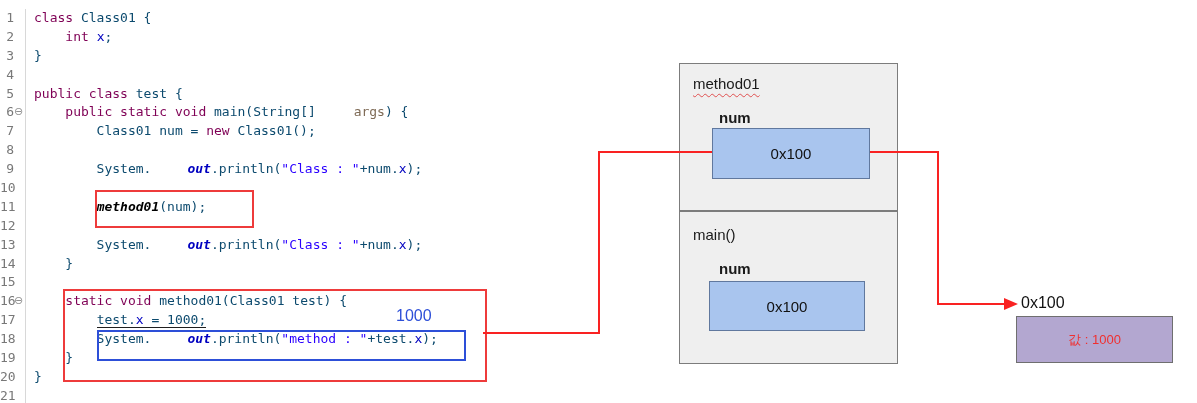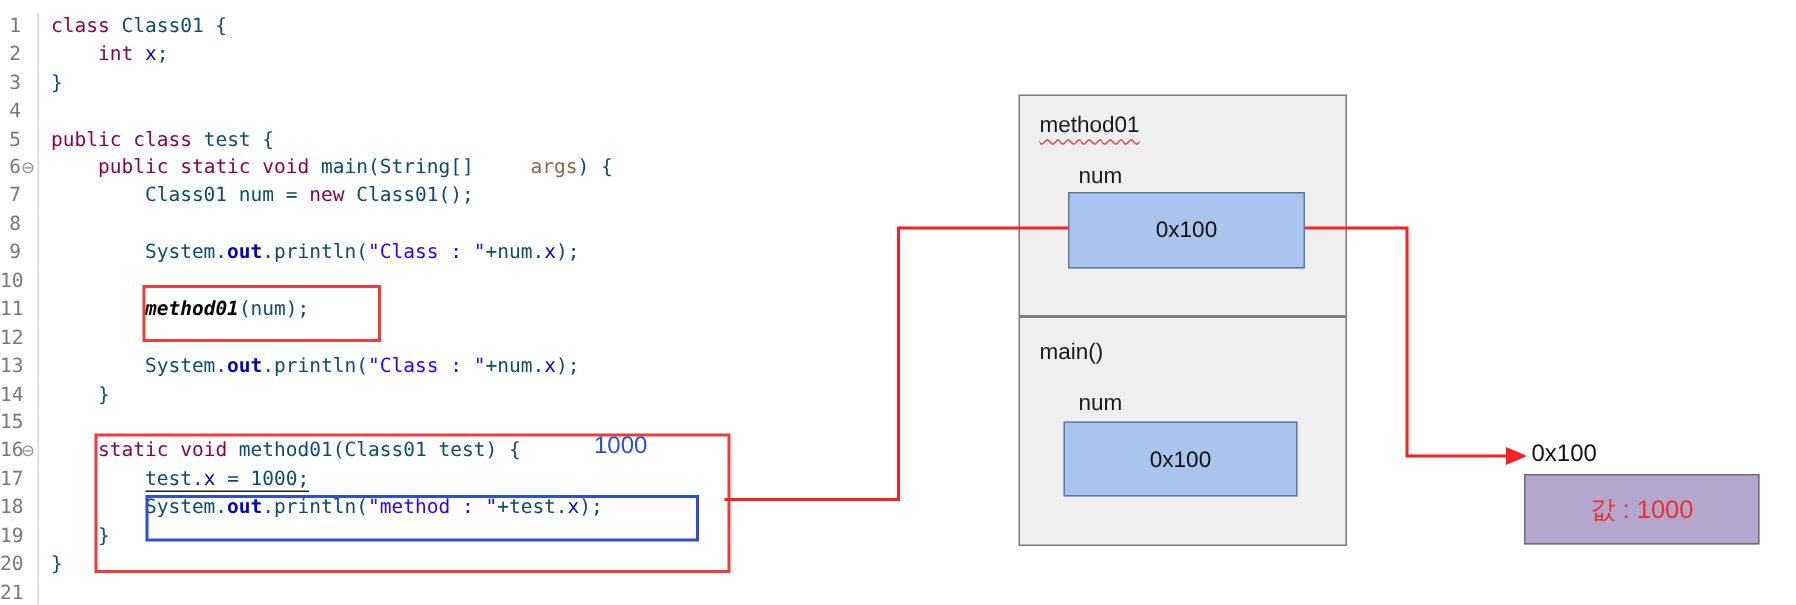--- a/index.html
+++ b/index.html
@@ -11,55 +11,55 @@
           font-family:"DejaVu Sans Mono",monospace;font-size:13px;line-height:18.9px;}
   .row{display:flex;height:18.9px;white-space:pre;}
   .num-cell{flex:none;width:25px;position:relative;border-right:1px solid #d8d8d8;}
   .ln{display:block;text-align:right;padding-right:11px;color:var(--line_number_gray);}
   .fold{position:absolute;left:14px;top:0;font-family:"DejaVu Sans",sans-serif;
         font-size:11px;color:#8f8f8f;line-height:18.9px;}
   .code{padding-left:8px;white-space:pre;color:#000;}
   .tk-p{color:#0c4a6e;}
   .tk-k{color:var(--keyword_maroon);font-weight:normal;}
   .tk-f{color:var(--field_blue);}
-  .tk-sf{color:var(--field_blue);font-weight:bold;}
+  .tk-sf{color:var(--field_blue);font-style:italic;font-weight:bold;margin-left:36px;}
   .tk-sm{font-style:italic;font-weight:bold;color:#000;}
   .tk-s{color:var(--string_blue);}
   .tk-a{color:var(--param_brown);margin-left:30px;}
   .u{border-bottom:1.5px solid #1f1f1f;}
 
   
   .obox{position:absolute;background:transparent;z-index:4;}
   #call-box   {left:95px;top:190px;width:155px;height:34px;border:2px solid var(--accent_red);}
   #method-box {left:63px;top:289px;width:420px;height:89px;border:2px solid var(--accent_red);}
   #print-box  {left:97px;top:330px;width:365px;height:27px;border:2px solid var(--annotation_blue);}
-  #anno-1000{position:absolute;left:396px;top:289px;z-index:4;color:var(--annotation_blue);
+  #anno-1000{position:absolute;left:396px;top:307px;z-index:4;color:var(--annotation_blue);
              font-size:16px;}
 
   
   #stack-panel{position:absolute;left:679px;top:63px;width:217px;height:299px;
                background:var(--panel_fill);border:1.5px solid var(--panel_border);z-index:1;}
   #stack-divider{position:absolute;left:0;right:0;top:146px;height:2px;background:var(--panel_border);}
   .frame-label{position:absolute;font-size:15px;color:#1a1a1a;}
-  .var-label{position:absolute;font-size:15px;color:#1a1a1a;}
+  .var-label{position:absolute;font-size:15px;color:#1a1a1a;font-weight:bold;}
   .squiggle{text-decoration:underline;text-decoration-style:wavy;
             text-decoration-color:var(--squiggle_red);text-decoration-thickness:1px;
             text-underline-offset:4px;text-decoration-skip-ink:none;}
   .slot{position:absolute;z-index:6;background:var(--stack_slot_fill);
         border:1.5px solid var(--stack_slot_border);display:flex;align-items:center;
         justify-content:center;font-size:15px;color:#111;}
   #slot-method01{left:712px;top:128px;width:156px;height:49px;}
   #slot-main{left:709px;top:281px;width:154px;height:48px;}
 
   
   #heap-address{position:absolute;left:1021px;top:294px;font-size:16px;color:#111;z-index:6;}
   #heap-box{position:absolute;left:1016px;top:316px;width:155px;height:45px;z-index:6;
             background:var(--heap_fill);border:1.5px solid var(--heap_border);
             display:flex;align-items:center;justify-content:center;}
-  #heap-value{color:var(--heap_text);font-size:17px;}
+  #heap-value{color:var(--heap_text);font-size:13px;}
 
   
   #connector-svg{position:absolute;left:0;top:0;z-index:5;pointer-events:none;}
 </style>
 </head>
 <body>
 
 <div id="page">
 
   <div id="editor">

